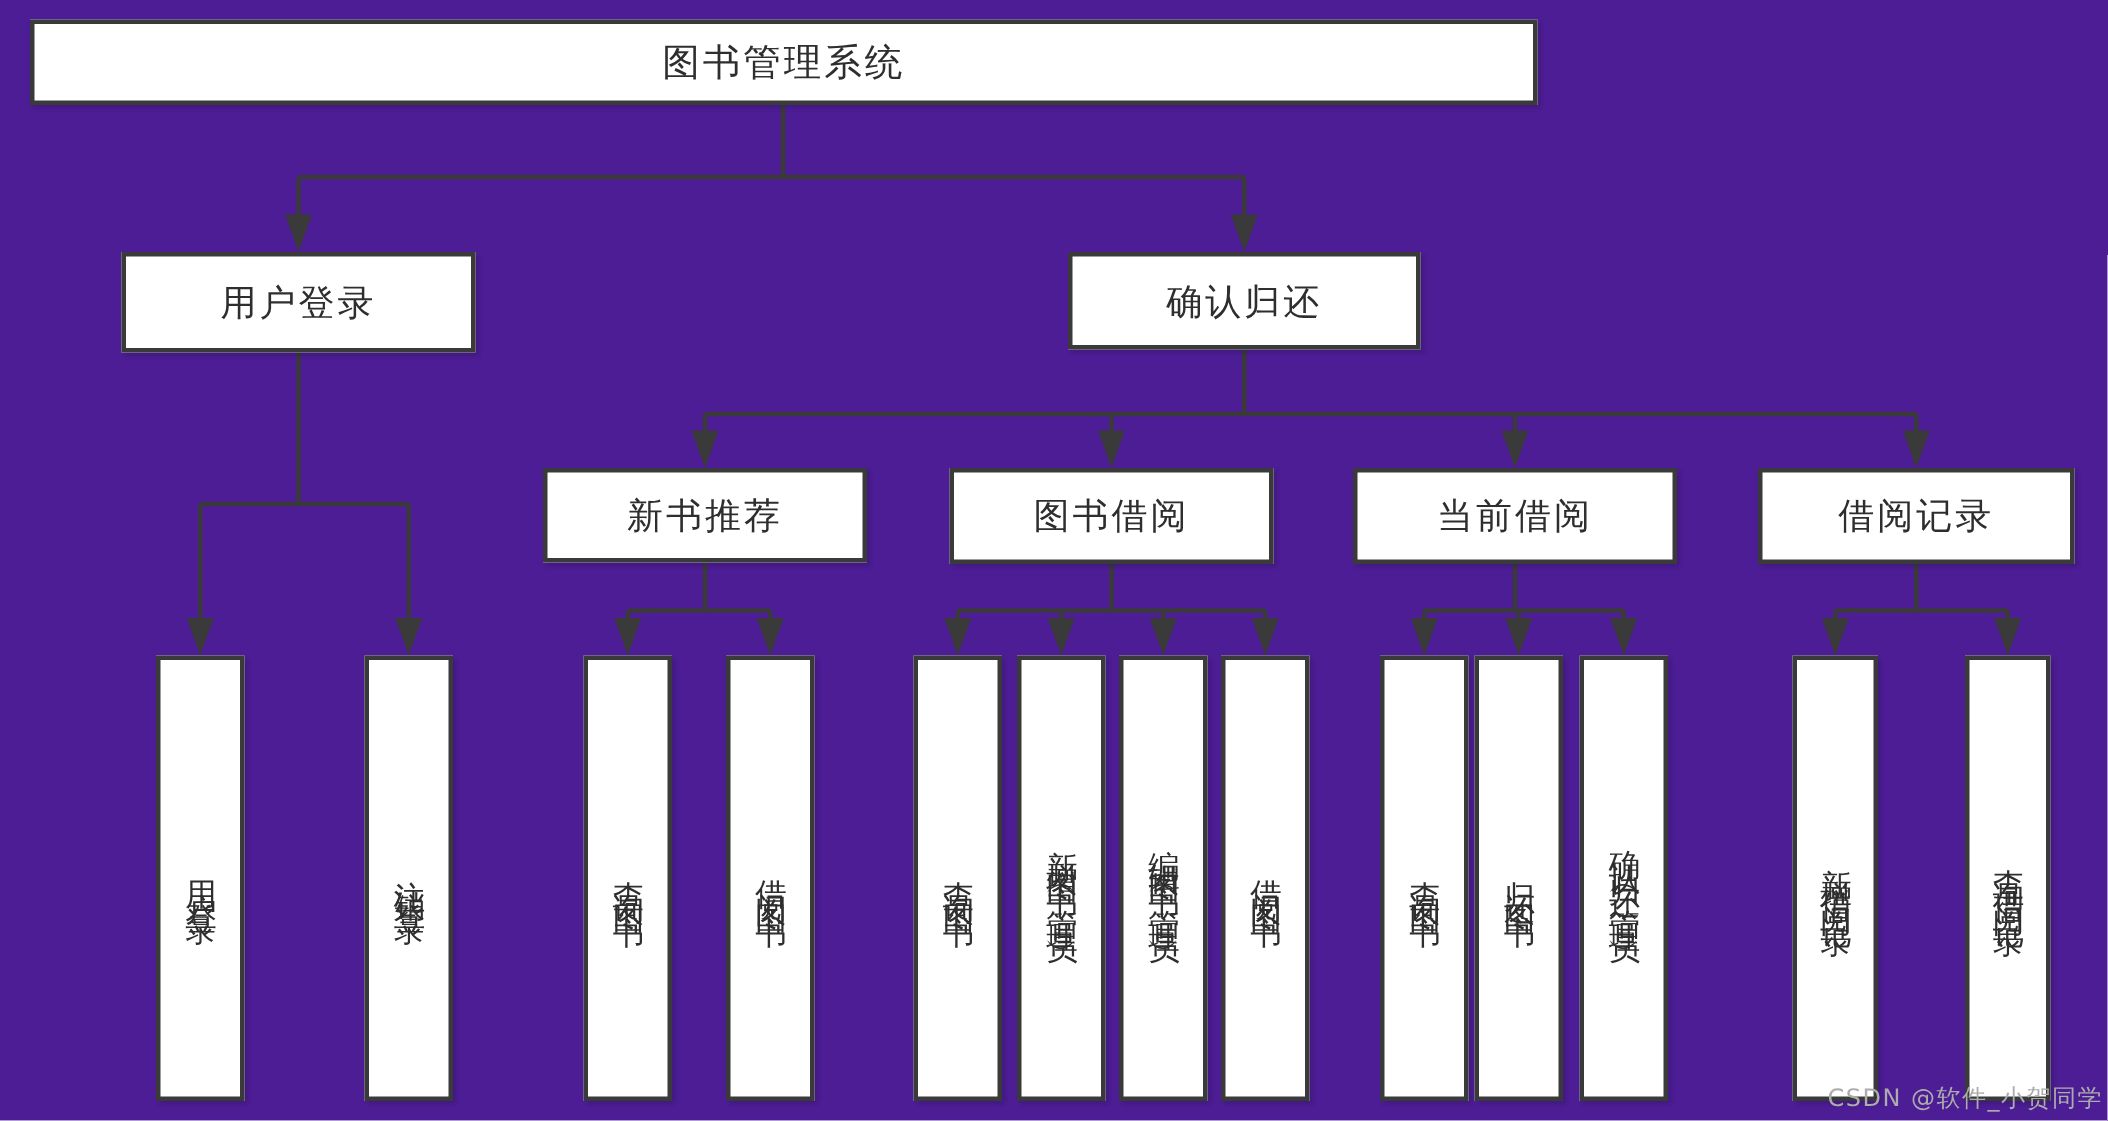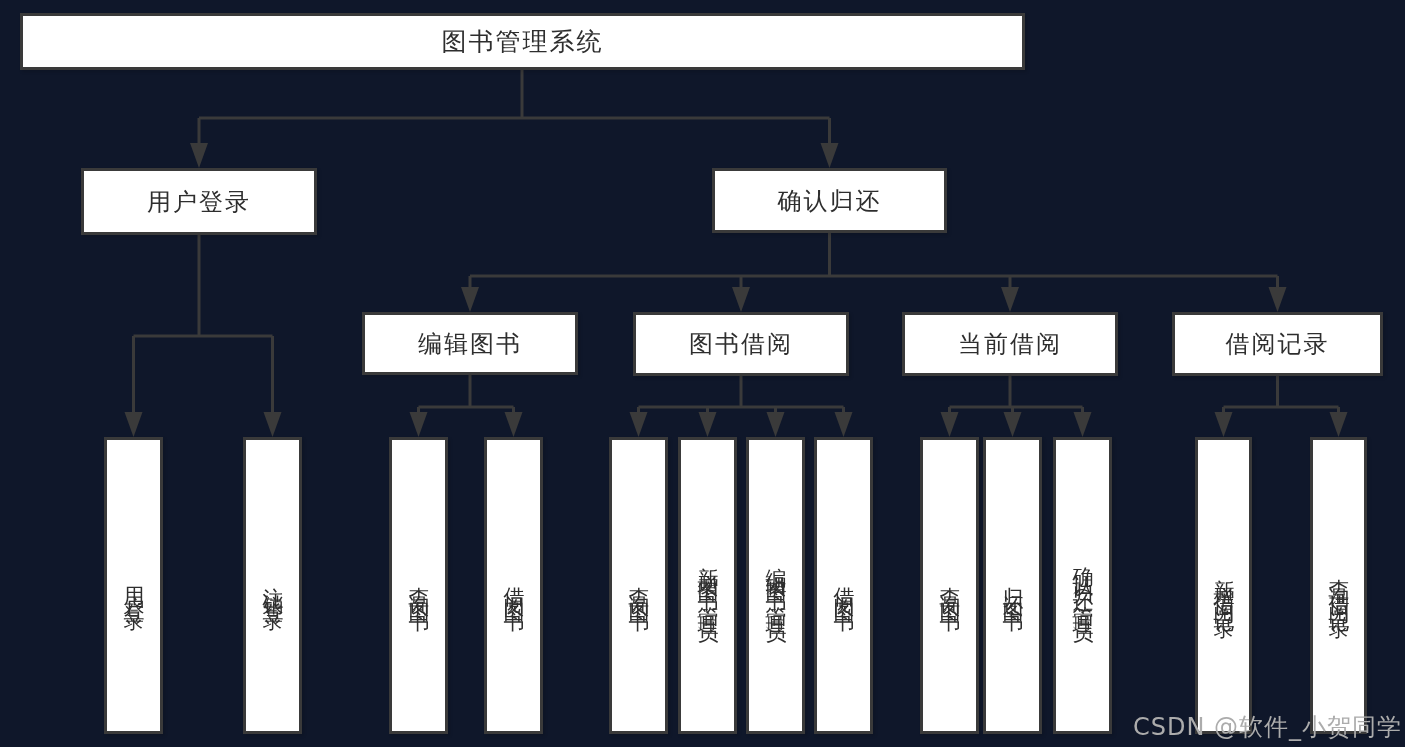--- a/index.html
+++ b/index.html
@@ -1,34 +1,34 @@
 <!DOCTYPE html>
 <html><head>
 <meta charset="utf-8">
 <style>
   html,body{margin:0;padding:0;background:#ffffff;}
   #stage{
-    position:relative;width:1405px;height:747px;background:#0f172a;overflow:hidden;
+    position:relative;width:1405px;height:747px;background:#4c1d95;overflow:hidden;
     font-family:"DejaVu Sans","Liberation Sans",sans-serif;
   }
   #connectors{position:absolute;left:0;top:0;z-index:1;}
   .node{
     position:absolute;z-index:2;box-sizing:border-box;background:#ffffff;
     border:3px solid #3a3a3a;display:flex;align-items:center;justify-content:center;
     box-shadow:2px 2px 3px rgba(0,0,0,0.14);
   }
   .hlabel{font-size:24px;letter-spacing:2px;color:#2e2e2e;white-space:nowrap;}
   .root .hlabel{font-size:25px;}
   .vlabel{
     writing-mode:vertical-rl;text-orientation:mixed;
     font-size:21px;letter-spacing:8px;line-height:1;color:#2e2e2e;white-space:nowrap;
   }
   #watermark{
     position:absolute;right:3px;bottom:4px;z-index:3;
-    font-size:24px;color:#acacac;letter-spacing:1px;white-space:nowrap;margin-left:28px;
+    font-size:16px;color:#acacac;letter-spacing:1px;white-space:nowrap;margin-left:28px;
   }
 </style>
 </head>
 <body>
 
 <div id="stage">
 
   <svg id="connectors" width="1405" height="747" viewBox="0 0 1405 747" aria-hidden="true">
     <g stroke="#3a3a3a" stroke-width="3" fill="none">
 
@@ -74,21 +74,21 @@
   </div>
 
   <div class="node" style="left:81px;top:168px;width:236px;height:67px">
     <span class="hlabel">用户登录</span>
   </div>
   <div class="node" style="left:712px;top:168px;width:235px;height:65px">
     <span class="hlabel">确认归还</span>
   </div>
 
   <div class="node" style="left:362px;top:312px;width:216px;height:63px">
-    <span class="hlabel">编辑图书</span>
+    <span class="hlabel">新书推荐</span>
   </div>
   <div class="node" style="left:633px;top:312px;width:216px;height:64px">
     <span class="hlabel">图书借阅</span>
   </div>
   <div class="node" style="left:902px;top:312px;width:216px;height:64px">
     <span class="hlabel">当前借阅</span>
   </div>
   <div class="node" style="left:1172px;top:312px;width:211px;height:64px">
     <span class="hlabel">借阅记录</span>
   </div>

